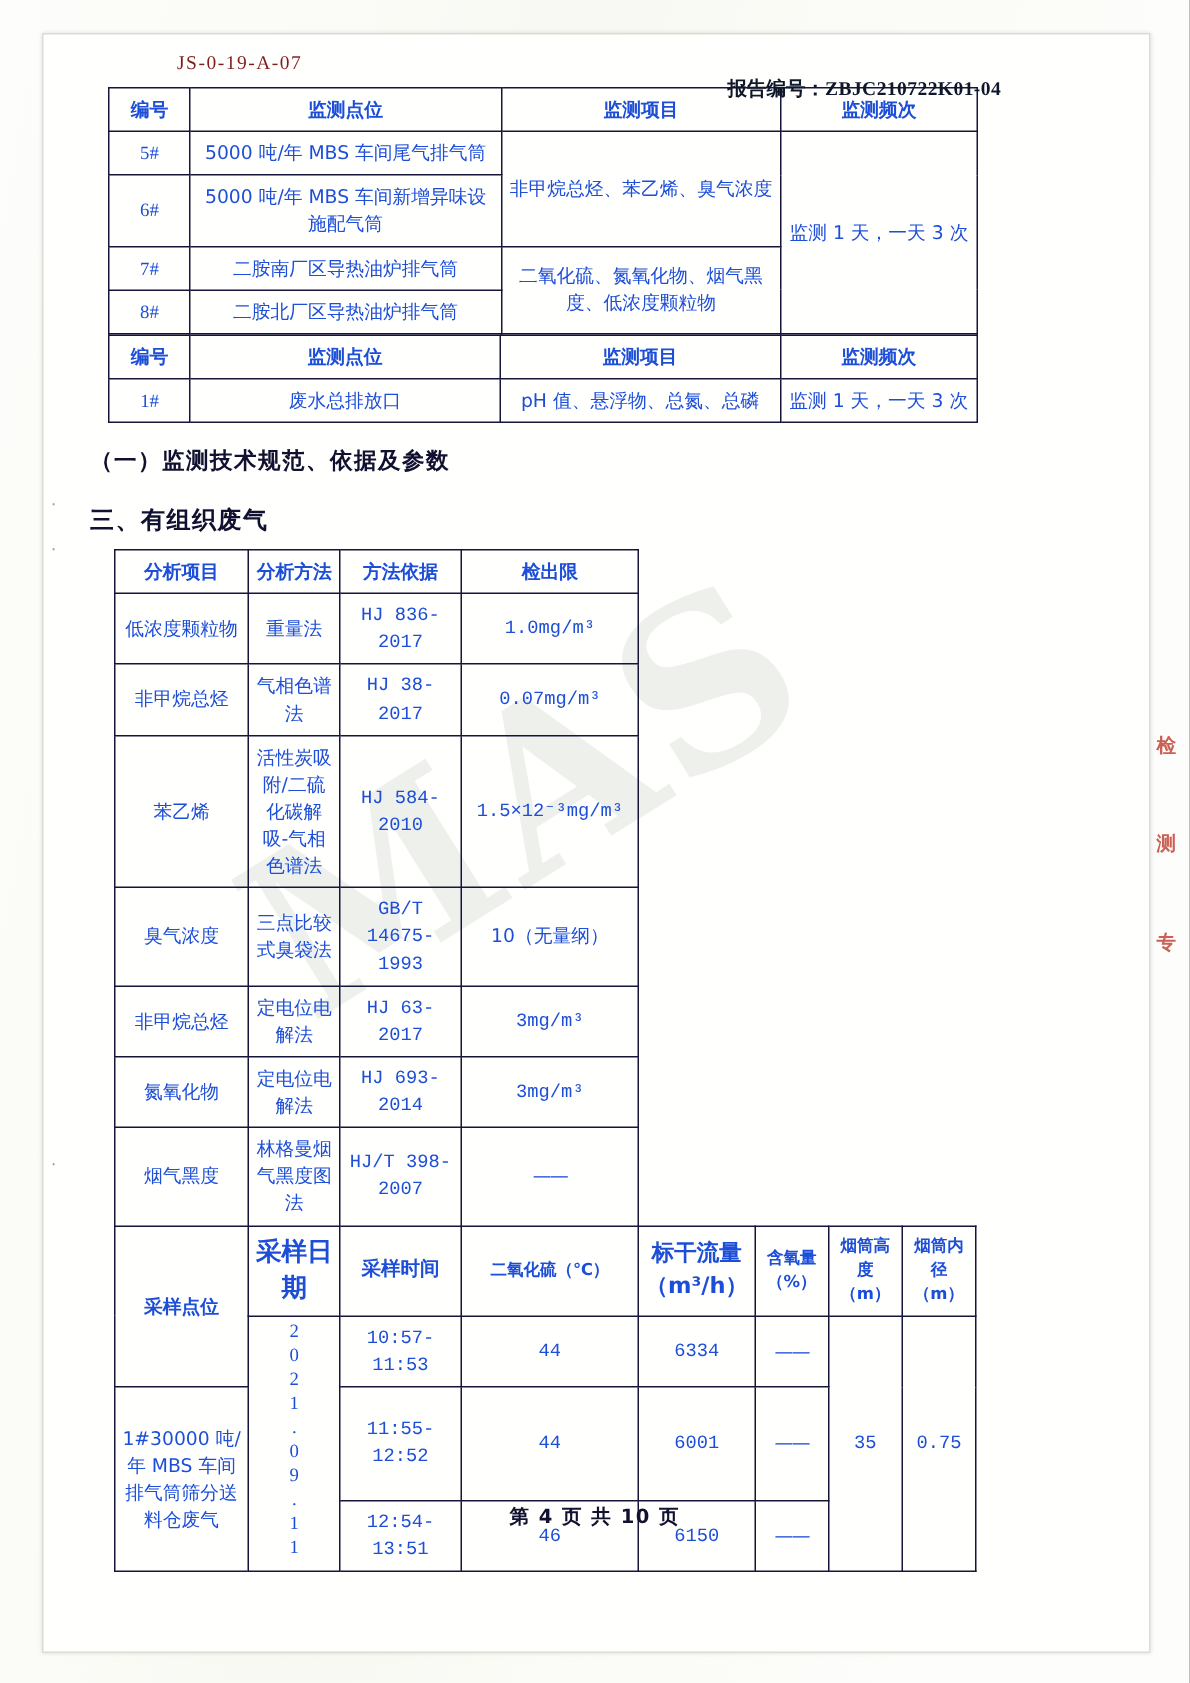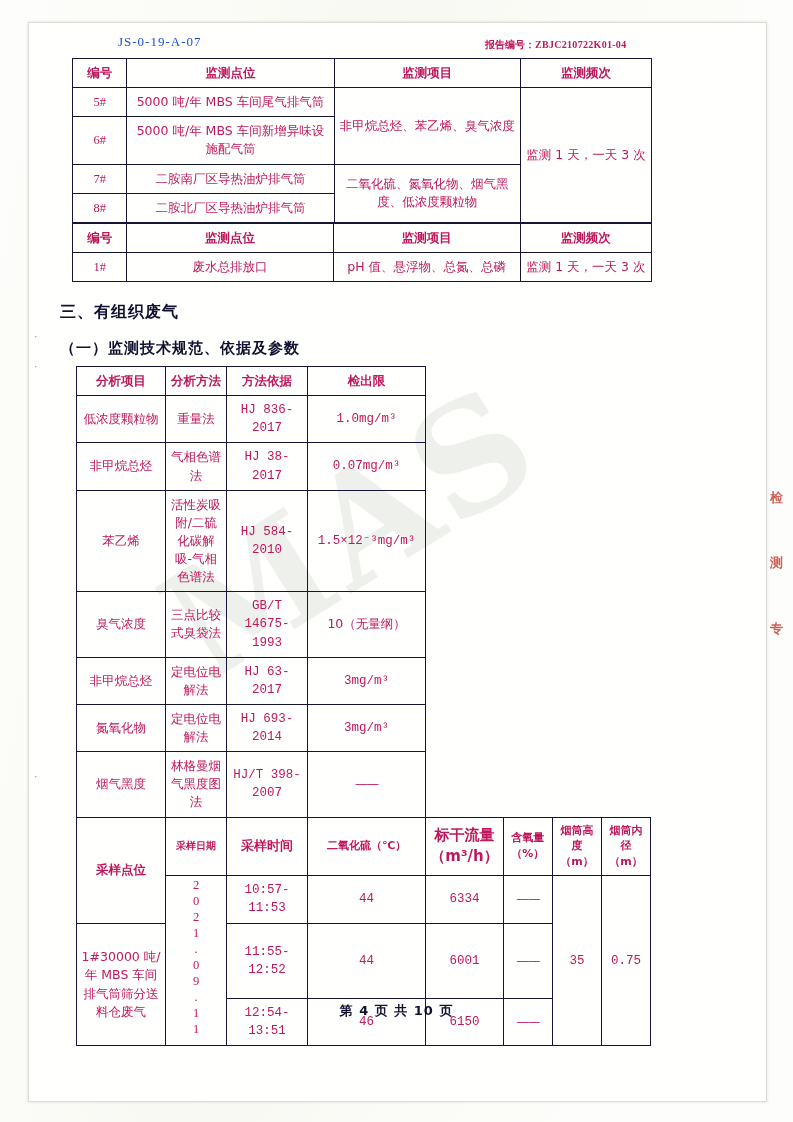--- a/index.html
+++ b/index.html
@@ -69,28 +69,28 @@
     position: relative;
     height: 40px;
   }
   .doc-code {
     position: absolute;
     left: 58px;
     top: 16px;
     font-family: "Liberation Serif", serif;
     font-size: 13px;
     letter-spacing: 1px;
-    color: #1d4ed8;
+    color: #7f1d1d;
   }
   .report-no {
     position: absolute;
     left: 425px;
-    top: 20px;
-    font-size: 10px;
-    color: #be185d;
+    top: 32px;
+    font-size: 13px;
+    color: #0f172a;
     font-weight: bold;
     white-space: nowrap;
   }
   .report-no .val {
     font-family: "Liberation Serif", serif;
     font-weight: bold;
     letter-spacing: 0.3px;
   }
 
   h2.sec {
@@ -101,21 +101,21 @@
     letter-spacing: 1px;
   }
   h2.sec.big {
     font-size: 16px;
     margin-top: 20px;
   }
 
   table.t {
     border-collapse: collapse;
     font-size: 12.5px;
-    color: #be185d;
+    color: #1d4ed8;
     background: transparent;
   }
   table.t td, table.t th {
     border: 1px solid #15153a;
     padding: 5px 4px;
     text-align: center;
     vertical-align: middle;
     font-weight: normal;
     line-height: 1.45;
   }
@@ -244,22 +244,22 @@
       </tr>
       <tr>
         <td class="num">1#</td>
         <td>废水总排放口</td>
         <td>pH 值、悬浮物、总氮、总磷</td>
         <td>监测 1 天，一天 3 次</td>
       </tr>
     </tbody>
       </table>
 
+    <h2 class="sec">（一）监测技术规范、依据及参数</h2>
     <h2 class="sec big">三、有组织废气</h2>
-    <h2 class="sec">（一）监测技术规范、依据及参数</h2>
 
     <table class="t t3">
       <tbody>
           <tr>
         <th style="width:140px">分析项目</th>
         <th style="width:148px">分析方法</th>
         <th style="width:145px">方法依据</th>
         <th style="width:142px">检出限</th>
       </tr>
       <tr>
@@ -300,21 +300,21 @@
       </tr>
       <tr>
         <td>烟气黑度</td>
         <td>林格曼烟气黑度图法</td>
         <td class="serif">HJ/T 398-2007</td>
         <td class="dash">——</td>
       </tr>
 
       <tr>
         <th rowspan="2" style="width:140px">采样点位</th>
-        <th style="width:46px; font-size:10px">采样日期</th>
+        <th style="width:46px; font-size:17px">采样日期</th>
         <th style="width:102px; font-size:13px">采样时间</th>
         <th style="width:58px; font-size:11px">二氧化硫（℃）</th>
         <th style="width:56px; font-size:15px">标干流量（m³/h）</th>
         <th style="width:60px; font-size:11px">含氧量（%）</th>
         <th style="width:58px; font-size:11px">烟筒高度（m）</th>
         <th style="width:58px; font-size:11px">烟筒内径（m）</th>
       </tr>
       <tr>
         <td rowspan="3" style="padding:2px"><span class="vtext">2021.09.11</span></td>
         <td class="serif">10:57-11:53</td>

